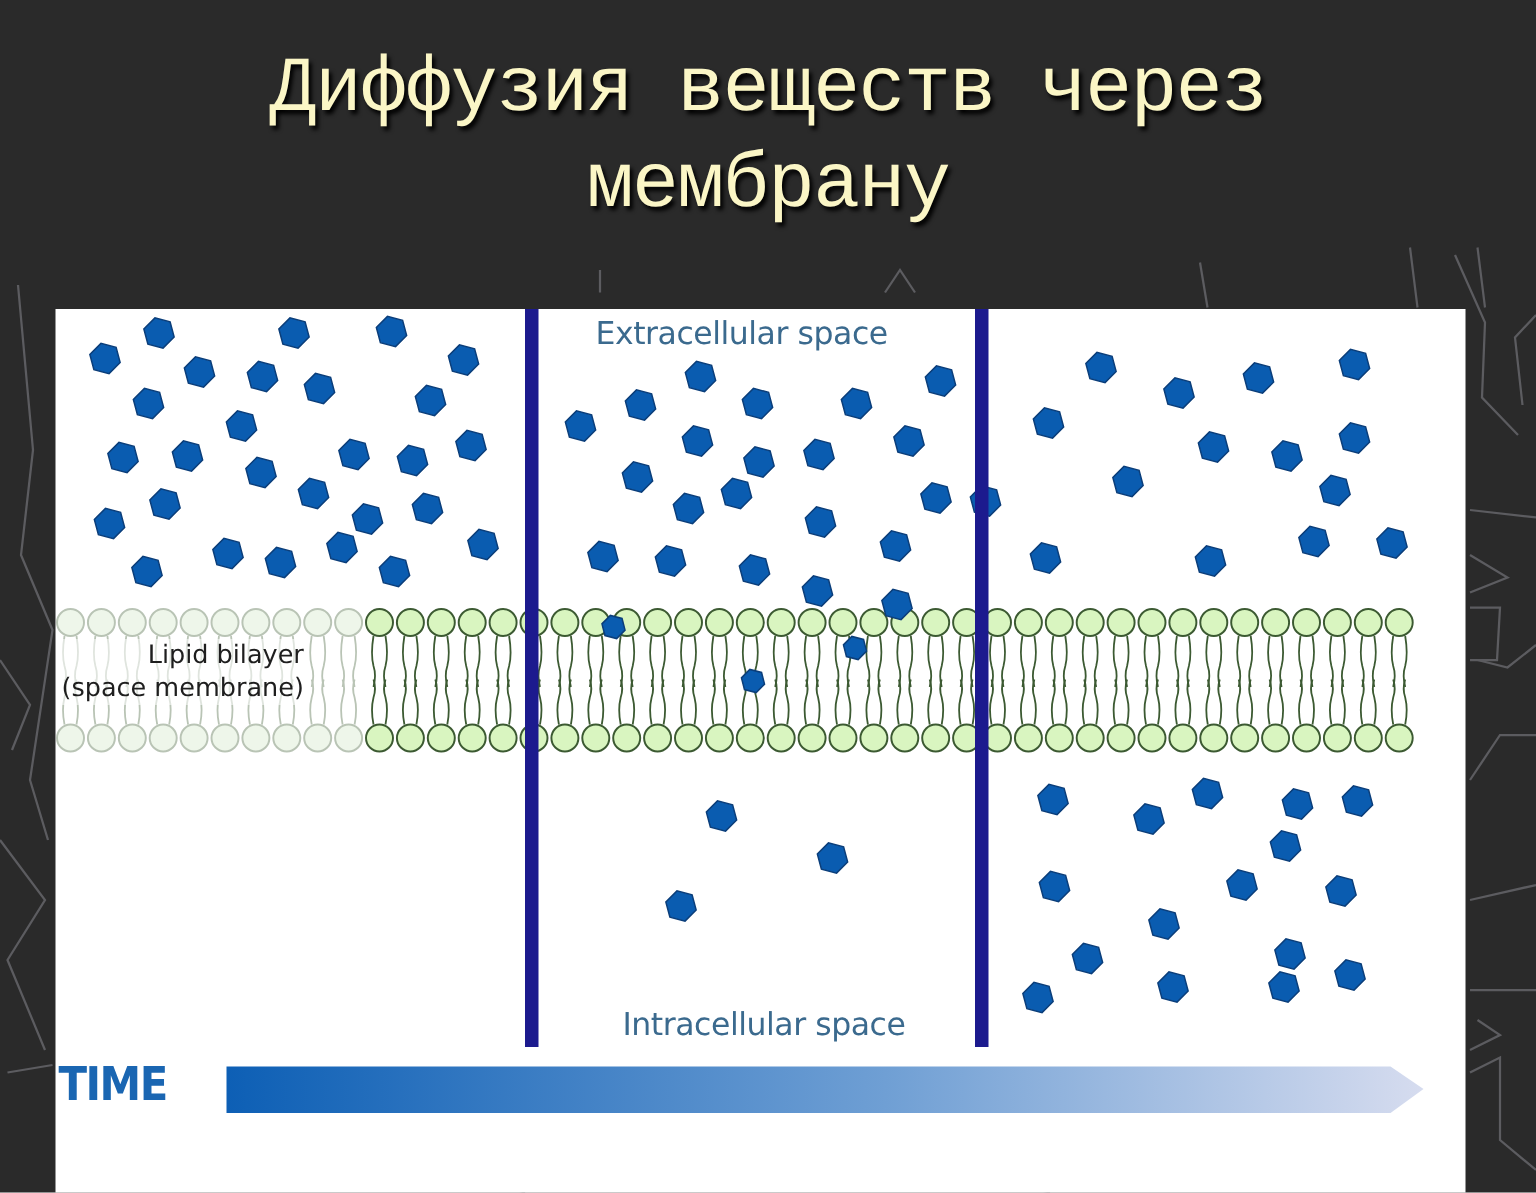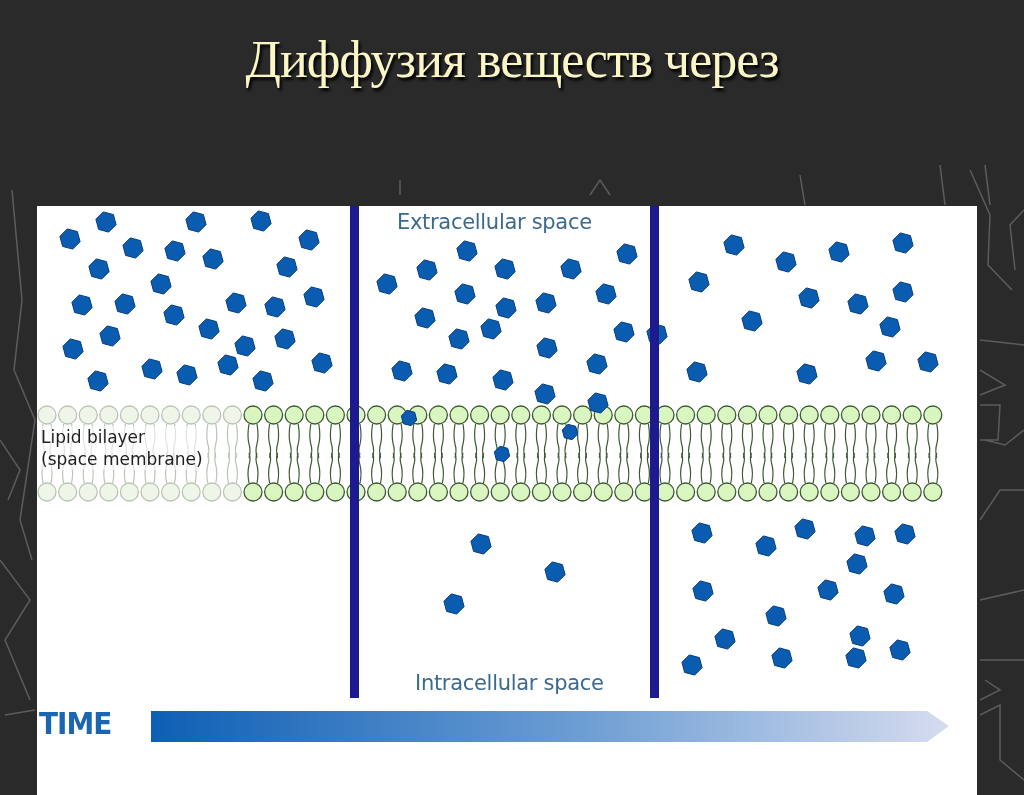--- a/index.html
+++ b/index.html
@@ -7,38 +7,38 @@
     width: 1024px; height: 795px; overflow: hidden;
     background: #2a2a2a;
     position: relative;
     font-family: "DejaVu Sans", sans-serif;
   }
   .bg-lines { position: absolute; left: 0; top: 0; width: 1024px; height: 795px; }
   .slide-title {
     position: absolute; left: 0; top: 28px; width: 1024px;
     text-align: center;
     color: #fbf6c6;
-    font-family: Liberation Serif, serif;
+    font-family: Liberation Mono, monospace;
     font-stretch: condensed;
     font-size: 52px; line-height: 64px;
     text-shadow: 2px 3px 3px #000;
     letter-spacing: -1px;
   }
   .slide-title span { display: block; }
   .panel {
     position: absolute; left: 37px; top: 206px; width: 940px; height: 627px;
     background: #ffffff;
   }
   .panel svg { position: absolute; left: 0; top: 0; }
   .label {
     position: absolute; white-space: nowrap;
     font-family: "DejaVu Sans", sans-serif;
   }
   .space-label { color: #3b6a8e; font-size: 21px; letter-spacing: -0.3px; }
-  .bilayer-label { color: #1e1e1e; font-size: 17px; line-height: 22px; text-align: left; background: rgba(255,255,255,0.55); }
+  .bilayer-label { color: #1e1e1e; font-size: 17px; line-height: 22px; text-align: right; background: rgba(255,255,255,0.55); }
   .time-label {
     color: #1a66b2; font-family: "DejaVu Sans Condensed", "DejaVu Sans", sans-serif;
     font-weight: bold; font-size: 31px; letter-spacing: -1px;
   }
 </style>
 </head>
 <body>
 
 <svg class="bg-lines" viewBox="0 0 1024 795">
   <g fill="none" stroke="#5c5c60" stroke-width="1.5">
@@ -65,20 +65,21 @@
     <polyline points="400,180 400,195"></polyline>
     <polyline points="590,195 600,180 610,195"></polyline>
     <polyline points="800,175 805,205"></polyline>
     <polyline points="940,165 945,205"></polyline>
     <polyline points="985,165 990,205"></polyline>
   </g>
 </svg>
 
 <div class="slide-title">
   <span>Диффузия веществ через</span>
+  <span>мембрану</span>
 </div>
 
 <div class="panel">
   <svg id="diagram-svg" width="940" height="565" viewBox="0 0 940 565">
     <defs>
       <linearGradient id="timeGrad" x1="0" x2="1" y1="0" y2="0">
         <stop offset="0" stop-color="#0d5fb5"></stop>
         <stop offset="0.55" stop-color="#6f9fd4"></stop>
         <stop offset="1" stop-color="#d6dcef"></stop>
       </linearGradient>

